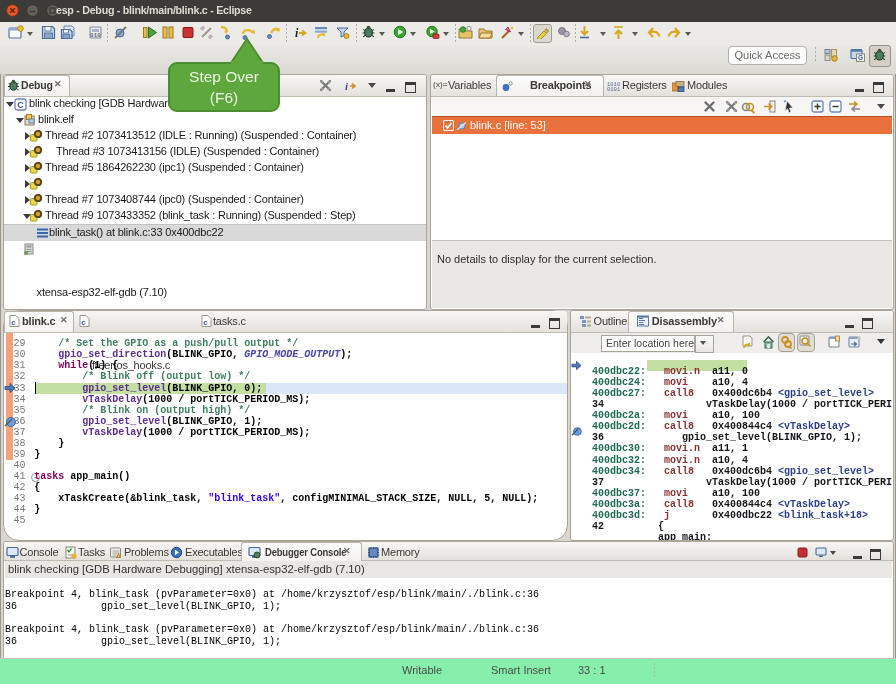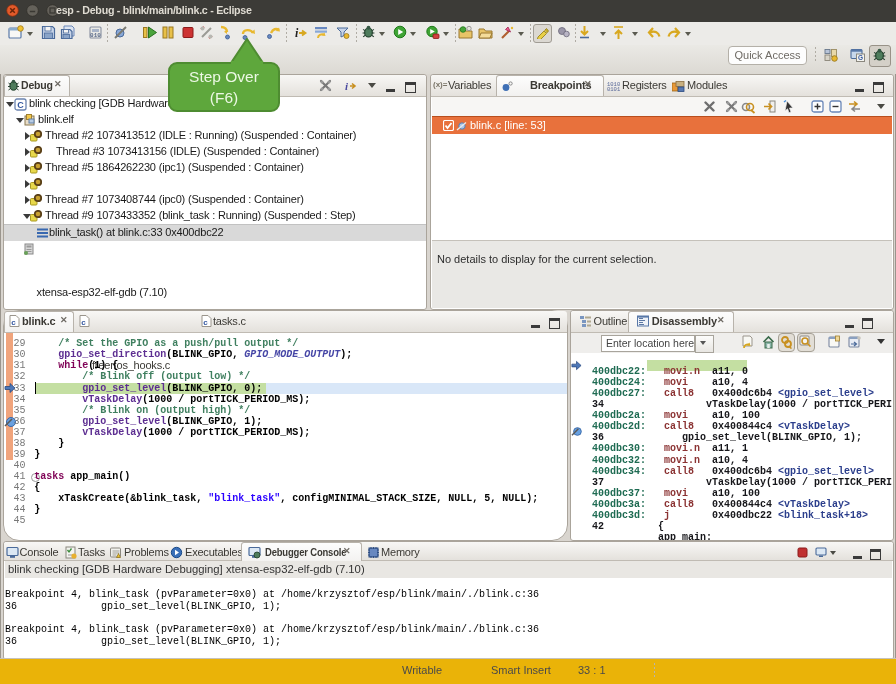--- a/index.html
+++ b/index.html
@@ -664,21 +664,21 @@
     <span class="pmax" style="right:12px;"></span>
   <div style="position:absolute;left:1px;top:19px;right:1px;height:17px;background:#e9e7e3;font-size:11.3px;color:#333;">
     <span style="margin-left:3px;line-height:16px;">blink checking [GDB Hardware Debugging] xtensa-esp32-elf-gdb (7.10)</span></div>
   <pre class="mono" style="position:absolute;left:1px;top:47px;margin:0;font-size:10px;line-height:11.65px;color:#000;">Breakpoint 4, blink_task (pvParameter=0x0) at /home/krzysztof/esp/blink/main/./blink.c:36
 36              gpio_set_level(BLINK_GPIO, 1);
 
 Breakpoint 4, blink_task (pvParameter=0x0) at /home/krzysztof/esp/blink/main/./blink.c:36
 36              gpio_set_level(BLINK_GPIO, 1);</pre>
 </div>
 
-<div class="abs" id="statusbar" style="left:0;top:658px;width:896px;height:26px;background:#eab308;border-top:1px solid #c6c2bb;font-size:11px;color:#4a4a4a;">
+<div class="abs" id="statusbar" style="left:0;top:658px;width:896px;height:26px;background:#86efac;border-top:1px solid #c6c2bb;font-size:11px;color:#4a4a4a;">
   <span style="position:absolute;left:402px;top:5px;">Writable</span>
   <span style="position:absolute;left:491px;top:5px;">Smart Insert</span>
   <span style="position:absolute;left:578px;top:5px;">33 : 1</span>
   <div style="position:absolute;left:654px;top:4px;width:1px;height:16px;background:repeating-linear-gradient(#b8b4ae 0 2px,transparent 2px 4px);"></div>
 </div>
 
 <div class="abs" style="left:168px;top:62px;width:108px;height:46px;background:#5ea73c;border:2px solid #4e8c31;border-radius:9px;z-index:50;"></div>
 <svg class="abs" style="left:228px;top:38px;z-index:51;" width="38" height="26" viewBox="0 0 38 26">
     <path d="M19 1 L35 25 L3 25 Z" fill="#5ea73c" stroke="#4e8c31" stroke-width="2"></path>
     <rect x="3" y="23" width="32" height="3" fill="#5ea73c"></rect>

